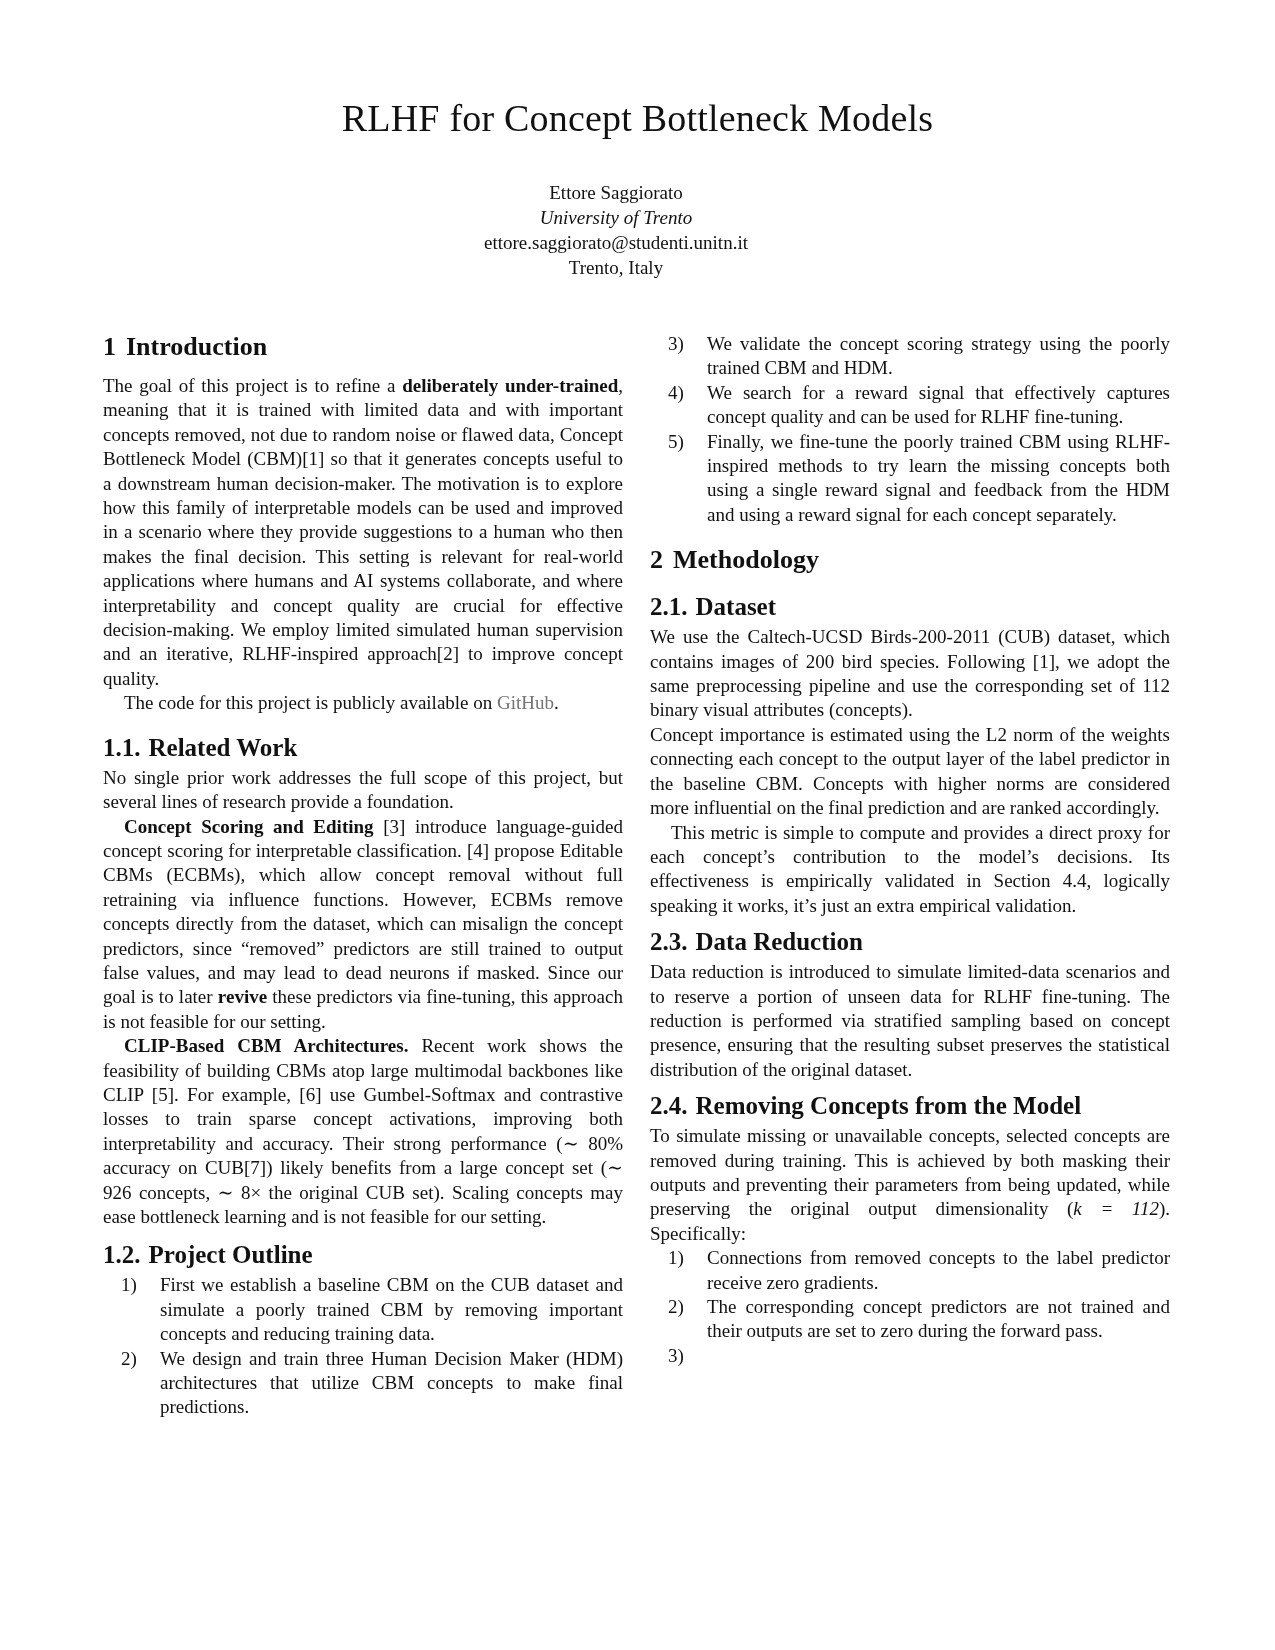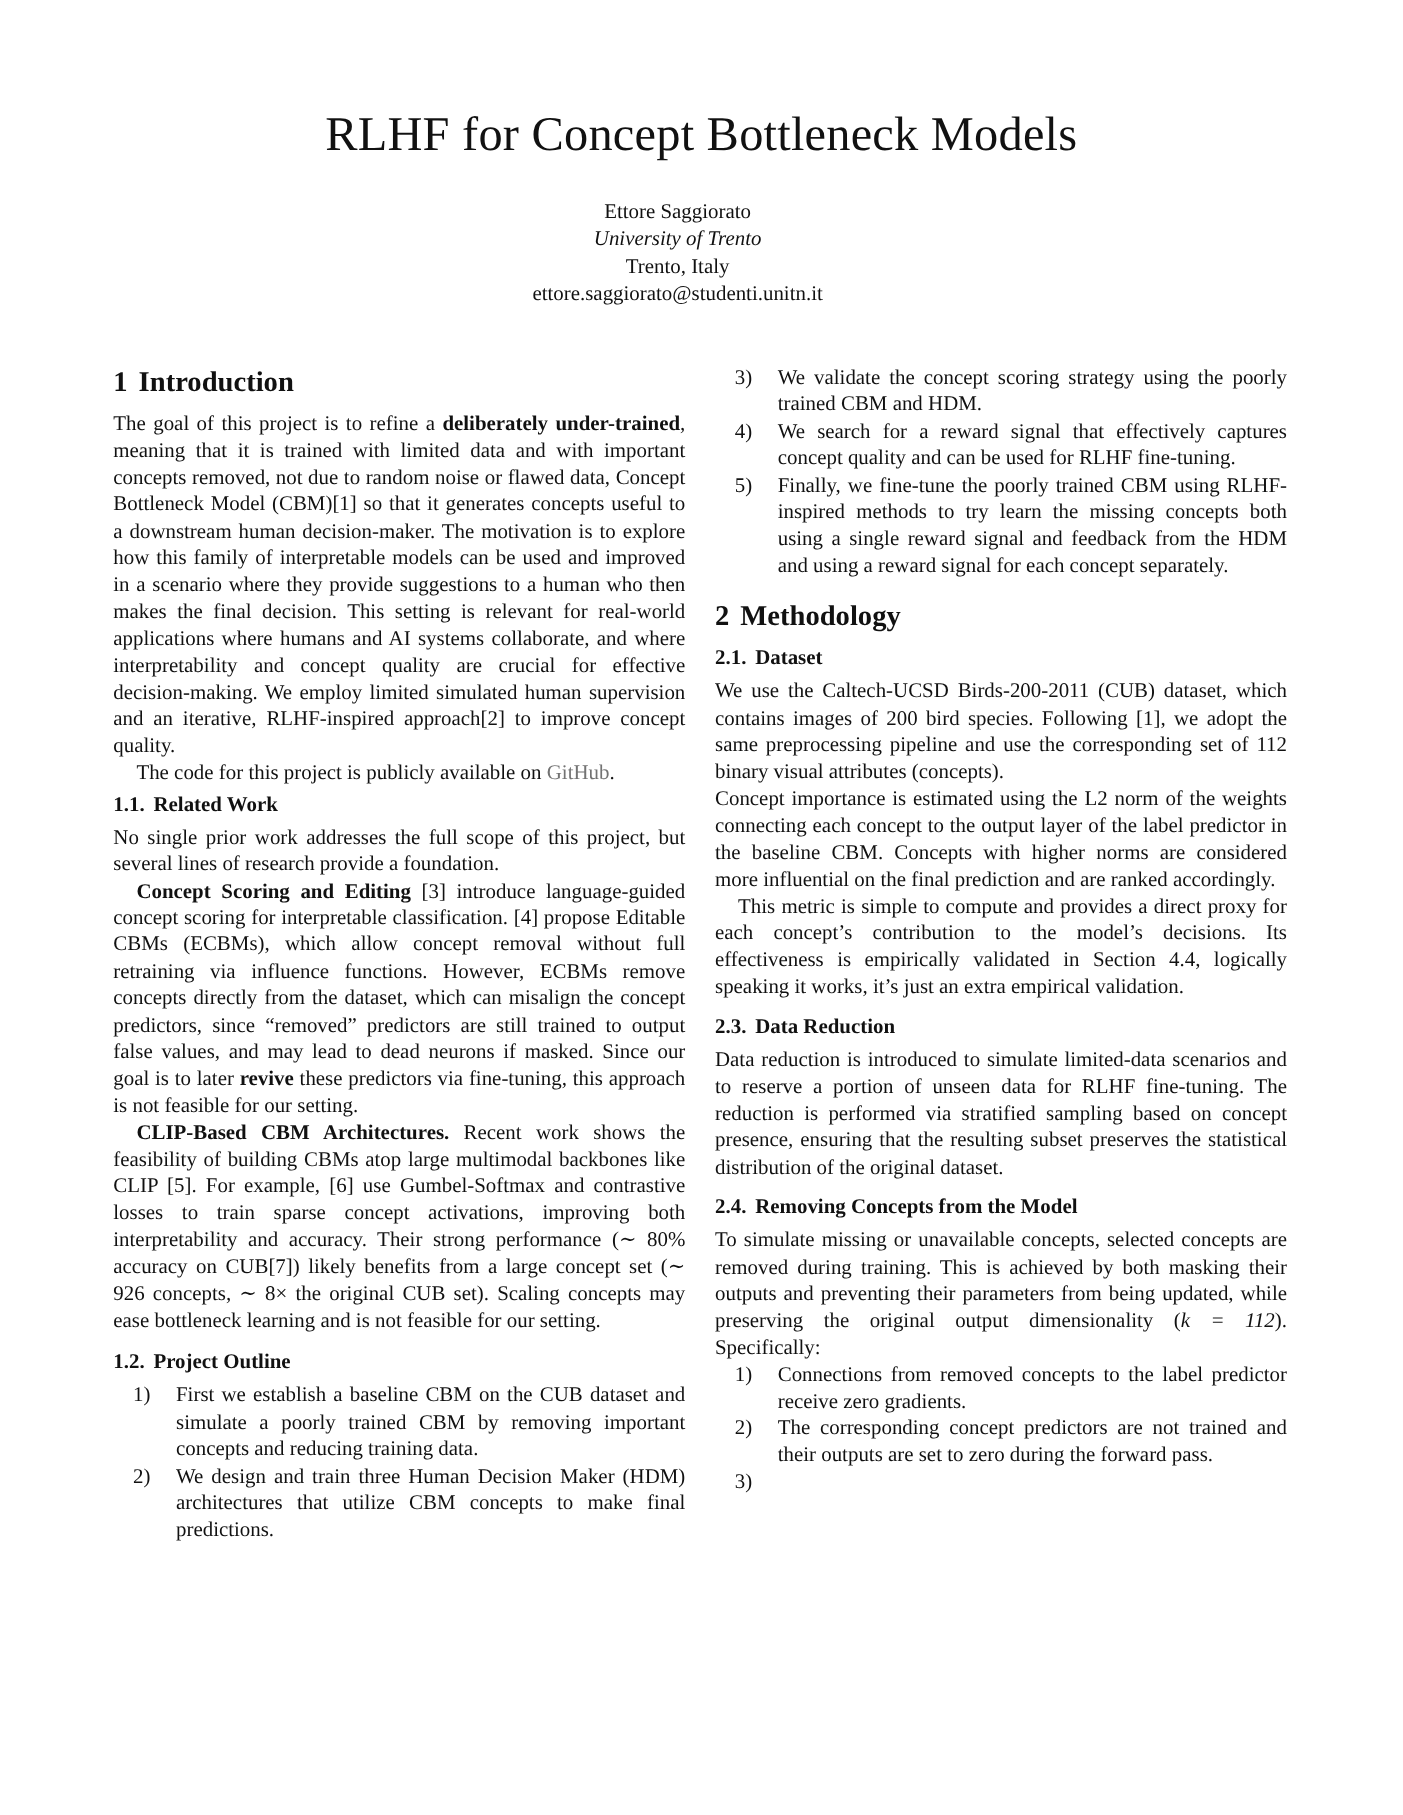--- a/index.html
+++ b/index.html
@@ -3,59 +3,59 @@
   <meta charset="utf-8">
   <style>
     html, body { margin: 0; padding: 0; background: #ffffff; }
     body {
       width: 1275px; height: 1650px; position: relative; overflow: hidden;
       font-family: "Liberation Serif", "DejaVu Serif", serif;
       color: #111111;
     }
     .title {
       position: absolute; left: 0; top: 96px; width: 1275px; text-align: center;
-      font-size: 44px; font-weight: normal; margin: 0; letter-spacing: 0.2px;
+      font-size: 38px; font-weight: normal; margin: 0; letter-spacing: 0.2px;
     }
     .authors {
       position: absolute; left: 0; top: 180px; width: 1232px; text-align: center;
       font-size: 19px; line-height: 25px;
     }
     .authors .aff { font-style: italic; }
     .col {
       position: absolute; top: 332px; width: 520px;
       font-size: 19px; line-height: 24.4px; text-align: justify; hyphens: auto;
     }
     .col.left { left: 103px; }
     .col.right { left: 650px; width: 520px; top: 332px; }
     h2 {
       font-size: 26px; font-weight: bold; margin: 16px 0 12px 0; line-height: 30px;
     }
     h2 .num { margin-right: 10px; }
     h3 {
-      font-size: 19px; font-weight: bold; margin: 4px 0 6px 0; line-height: 24px;
+      font-size: 25px; font-weight: bold; margin: 20px 0 6px 0; line-height: 24px;
     }
     h3 .num { margin-right: 8px; }
     p { margin: 0; }
     p.indent { text-indent: 21px; }
     a.link { color: #737373; text-decoration: none; }
     ol.enum { list-style: none; margin: 0; padding: 0; }
     ol.enum li { position: relative; padding-left: 57px; }
     ol.enum li .marker { position: absolute; left: 18px; top: 0; }
     .first-h2 { margin-top: 0; }
   </style>
 </head>
 <body>
 
 <h1 class="title">RLHF for Concept Bottleneck Models</h1>
 
 <div class="authors">
   <div>Ettore Saggiorato</div>
   <div class="aff">University of Trento</div>
+  <div>ettore.saggiorato@studenti.unitn.it</div>
   <div>Trento, Italy</div>
-  <div>ettore.saggiorato@studenti.unitn.it</div>
 </div>
 
 <div class="col left">
   <h2 class="first-h2">
     <span class="num">1</span><span>Introduction</span>
   </h2>
   <p><span>The goal of this project is to refine a </span><b>deliberately under-trained</b><span>, meaning that it is trained with limited data and with important concepts removed, not due to random noise or flawed data, Concept Bottleneck Model (CBM)[1] so that it generates concepts useful to a downstream human decision-maker. The motivation is to explore how this family of interpretable models can be used and improved in a scenario where they provide suggestions to a human who then makes the final decision. This setting is relevant for real-world applications where humans and AI systems collaborate, and where interpretability and concept quality are crucial for effective decision-making. We employ limited simulated human supervision and an iterative, RLHF-inspired approach[2] to improve concept quality.</span></p>
   <p class="indent"><span>The code for this project is publicly available on </span><a class="link" href="#">GitHub</a><span>.</span></p>
 
   <h3>

